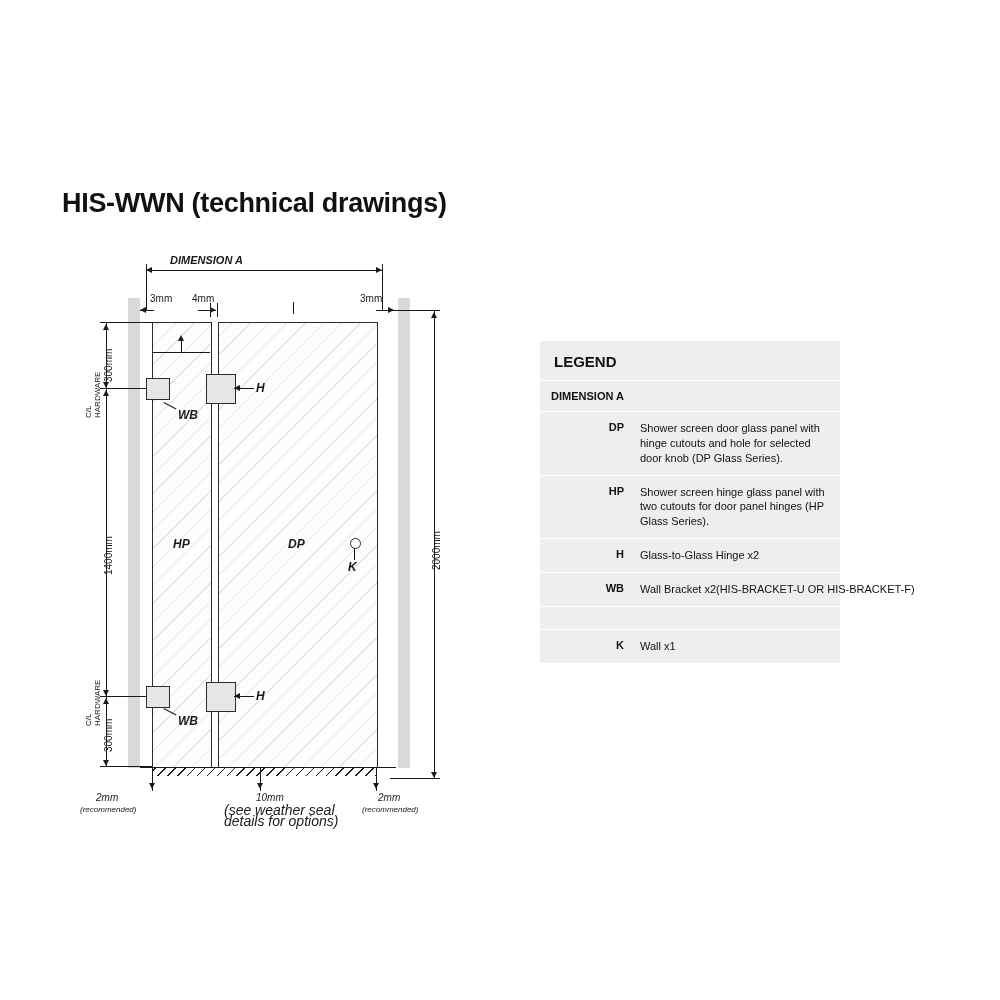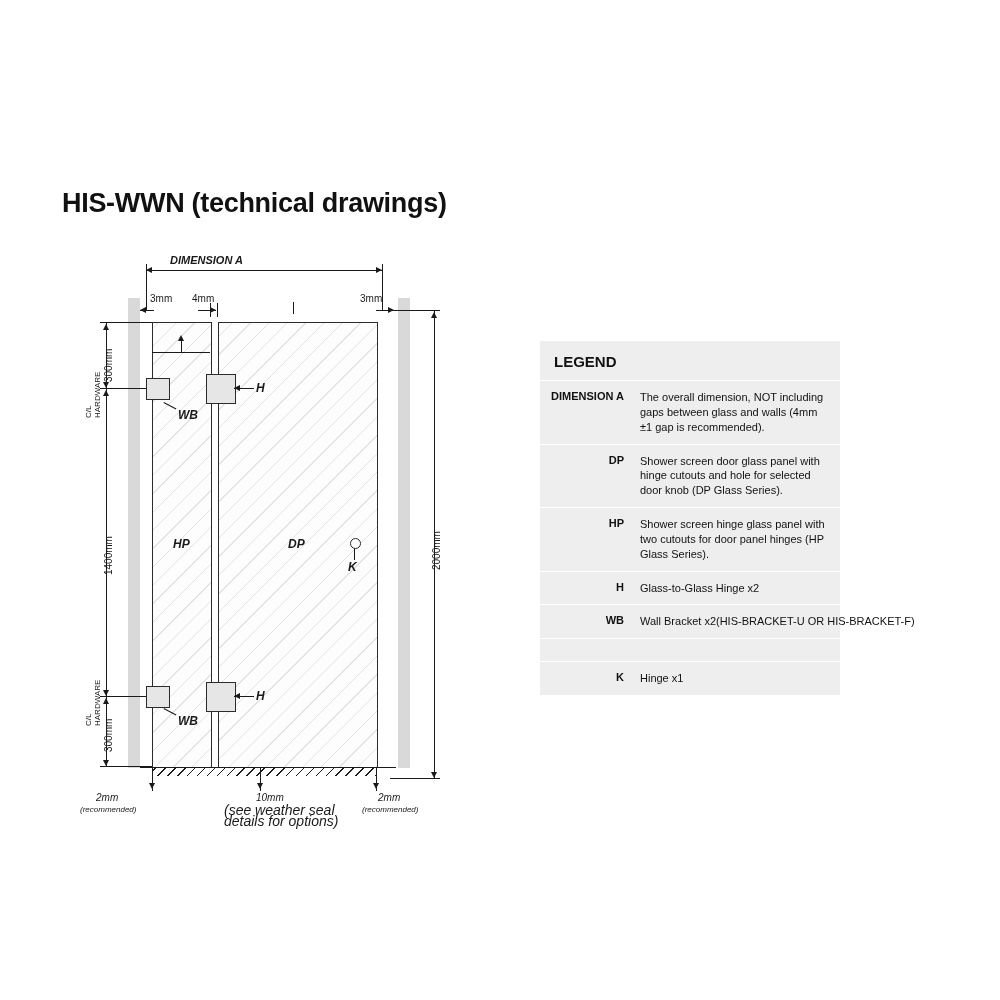--- a/index.html
+++ b/index.html
@@ -271,21 +271,20 @@
 
   <div class="lbl lbl-it" style="left:318px; top:552px;">2mm</div>
   <div class="lbl lbl-it" style="left:302px; top:565px; font-size:8px;">(recommended)</div>
 </div>
 
 <div id="legend">
   <div class="legend-title">LEGEND</div>
 
   <div class="lg-row">
     <div class="lg-key">DIMENSION A</div>
-    <div class="lg-val">The overall dimension, NOT including gaps between glass and walls (4mm ±1 gap is recommended).</div>
   </div>
 
   <div class="lg-row">
     <div class="lg-key">DP</div>
     <div class="lg-val">Shower screen door glass panel with hinge cutouts and hole for selected door knob (DP Glass Series).</div>
   </div>
 
   <div class="lg-row">
     <div class="lg-key">HP</div>
     <div class="lg-val">Shower screen hinge glass panel with two cutouts for door panel hinges (HP Glass Series).</div>
@@ -298,16 +297,16 @@
 
   <div class="lg-row">
     <div class="lg-key">WB</div>
     <div class="lg-val wide">Wall Bracket x2(HIS-BRACKET-U OR HIS-BRACKET-F)</div>
   </div>
 
   <div class="lg-spacer"></div>
 
   <div class="lg-row">
     <div class="lg-key">K</div>
-    <div class="lg-val">Hinge x1</div>
+    <div class="lg-val">Wall x1</div>
   </div>
 
 </div>
 
 </body></html>

